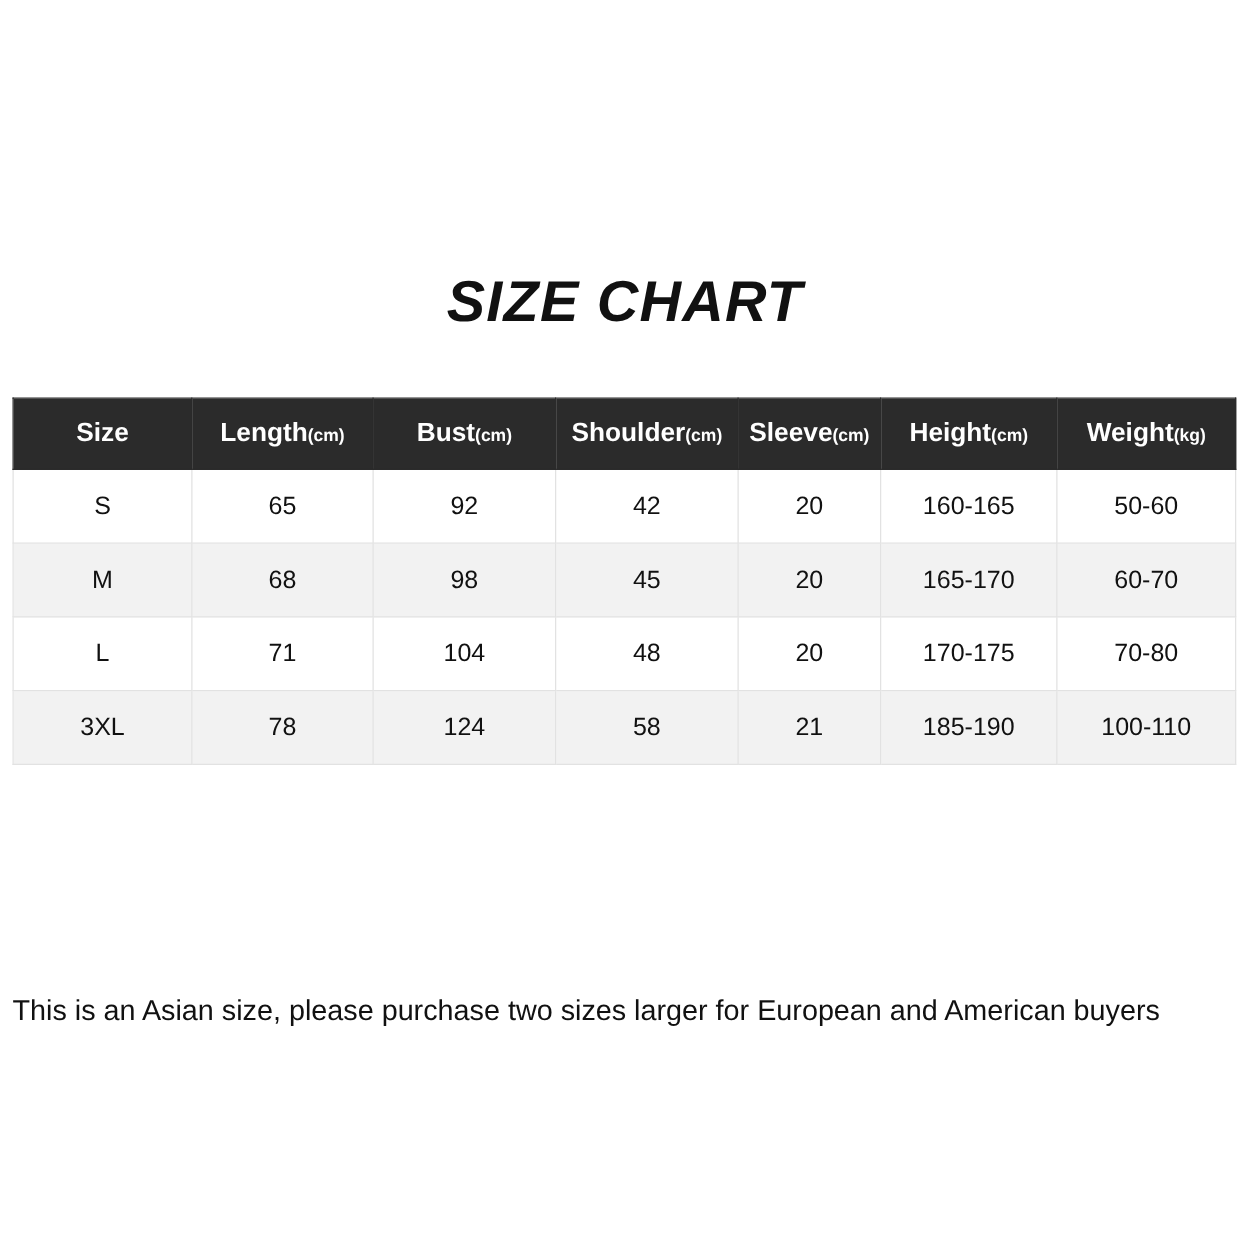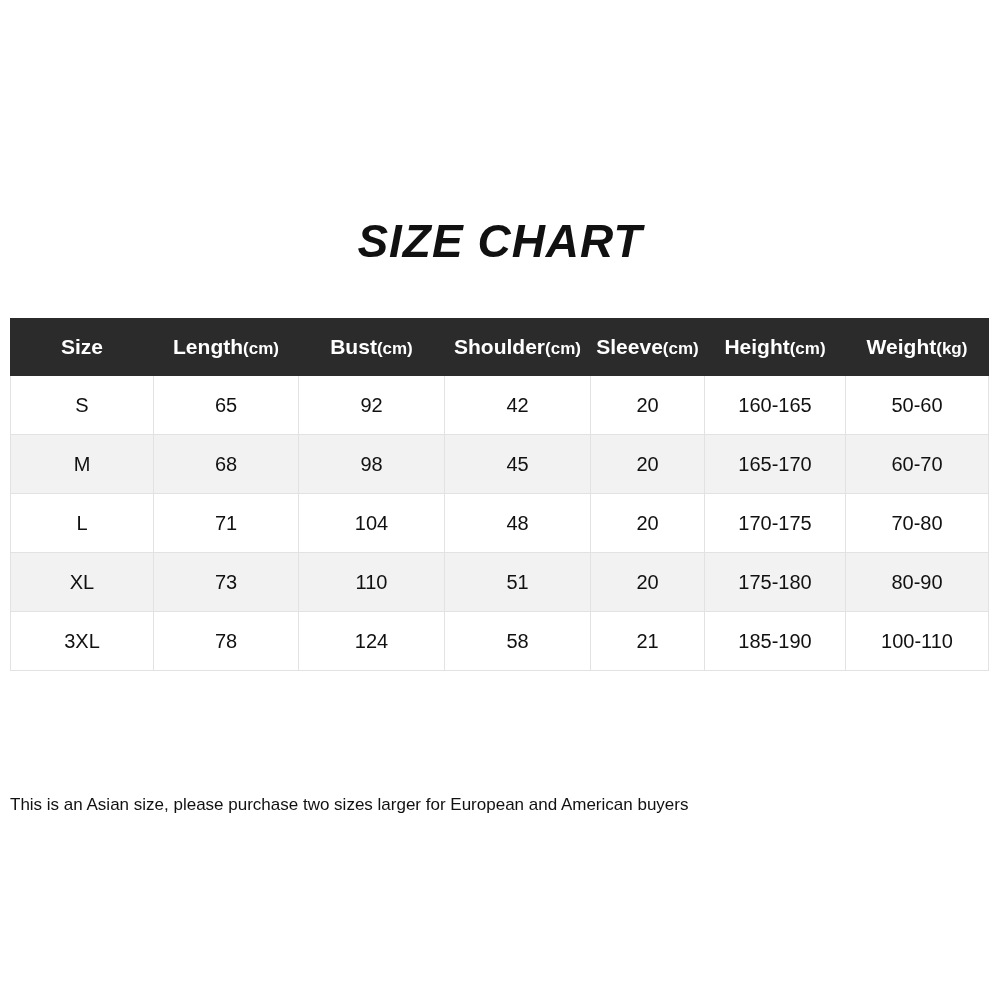--- a/index.html
+++ b/index.html
@@ -55,21 +55,21 @@
   }
   table.size-chart thead th {
     background: #2b2b2b;
     color: #ffffff;
     font-weight: bold;
     font-size: 21px;
     border: 1px solid #2b2b2b;
     height: 56px;
   }
   table.size-chart thead th .unit {
-    font-size: 17px;
+    font-size: 14px;
     font-weight: bold;
     vertical-align: baseline;
     margin-top: 36px;
   }
   tbody tr:nth-child(odd) td {
     background: #ffffff;
   }
   tbody tr:nth-child(even) td {
     background: #f2f2f2;
   }
@@ -78,21 +78,21 @@
   .col-bust { width: 146px; }
   .col-shoulder { width: 146px; }
   .col-sleeve { width: 114px; }
   .col-height { width: 141px; }
   .col-weight { width: 143px; }
   .note {
     position: absolute;
     top: 795px;
     left: 10px;
     width: 985px;
-    font-size: 17px;
+    font-size: 23px;
     color: #111111;
     text-align: left;
     white-space: nowrap;
   }
 </style>
 </head>
 <body>
 
 <div class="page">
 
@@ -142,29 +142,20 @@
         <tr>
           <td>L</td>
           <td>71</td>
           <td>104</td>
           <td>48</td>
           <td>20</td>
           <td>170-175</td>
           <td>70-80</td>
         </tr>
         <tr>
-          <td>XL</td>
-          <td>73</td>
-          <td>110</td>
-          <td>51</td>
-          <td>20</td>
-          <td>175-180</td>
-          <td>80-90</td>
-        </tr>
-        <tr>
           <td>3XL</td>
           <td>78</td>
           <td>124</td>
           <td>58</td>
           <td>21</td>
           <td>185-190</td>
           <td>100-110</td>
         </tr>
       </tbody>
     </table>

